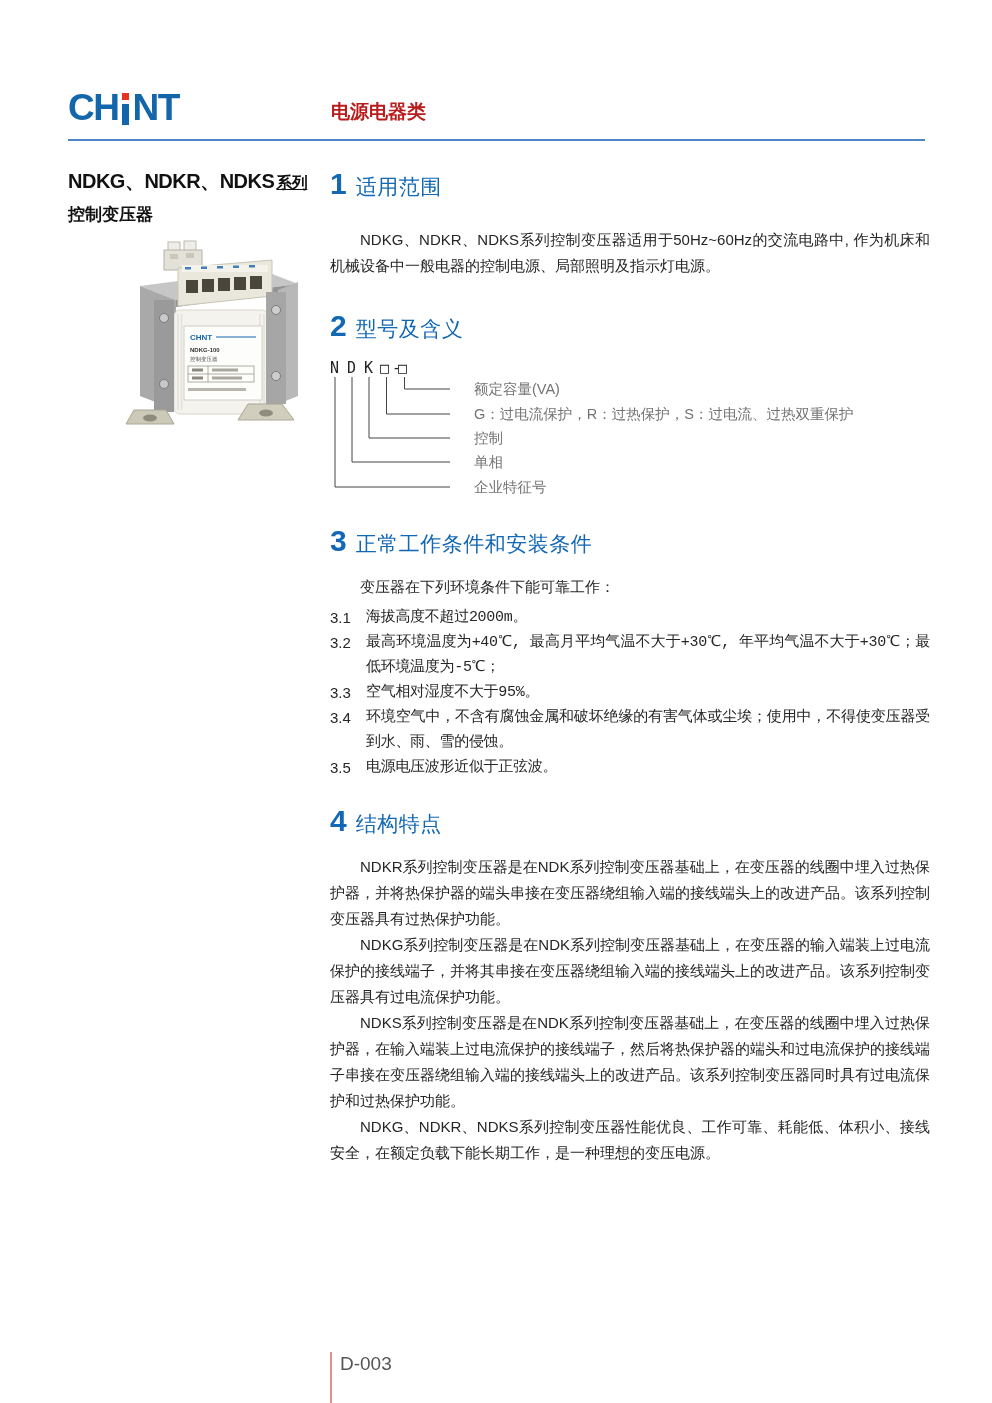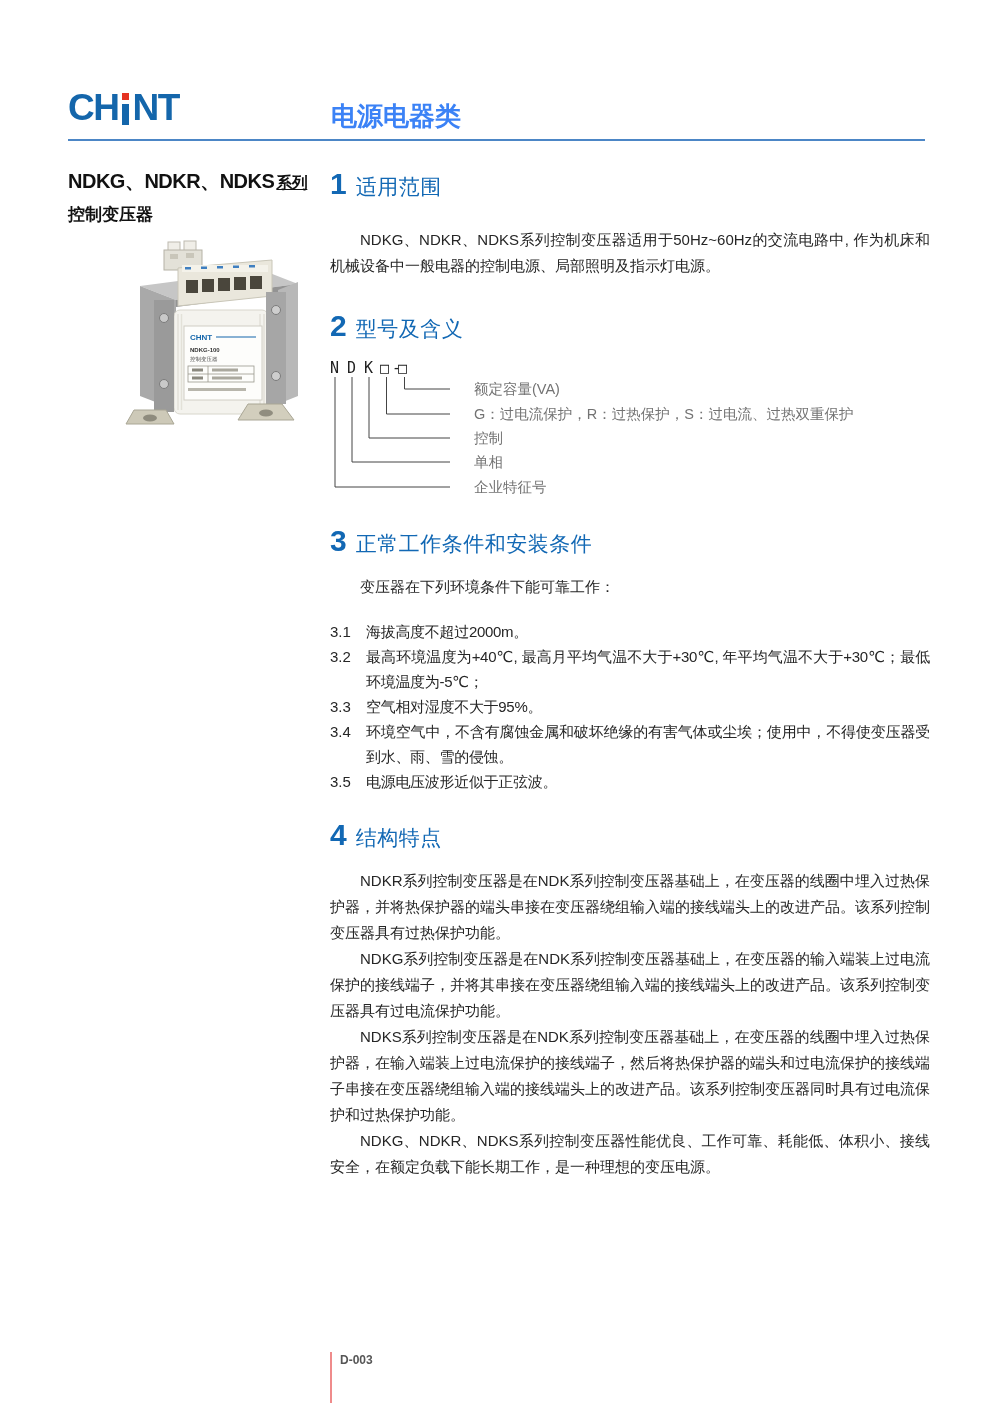--- a/index.html
+++ b/index.html
@@ -5,21 +5,21 @@
   * { margin:0; padding:0; box-sizing:border-box; }
   html,body { background:#ffffff; }
   body { font-family:"Liberation Sans","DejaVu Sans",sans-serif; color:#262626; }
   .page { position:relative; width:992px; height:1403px; margin:0 auto; background:#fff; overflow:hidden; }
 
   
   .logo { position:absolute; left:68px; top:86px; display:flex; align-items:flex-end; height:40px;
           color:#1466ab; font-weight:700; font-size:37px; letter-spacing:-1.5px; line-height:1; }
   .logo-istem { position:relative; width:7px; height:21px; background:#1466ab; margin:0 3px 1px 4px; }
   .logo-dot { position:absolute; left:0; top:-11px; width:7px; height:7px; background:#e53322; }
-  .category-title { position:absolute; left:331px; top:99px; font-size:26px; font-weight:700; color:#3b82f6; }
+  .category-title { position:absolute; left:331px; top:99px; font-size:19px; font-weight:700; color:#b91c1c; }
   .header-rule { position:absolute; left:68px; top:139px; width:857px; height:2px; background:#4c86c6; }
 
   
   .aside { position:absolute; left:68px; top:168px; width:250px; }
   .series-title { font-size:20px; font-weight:700; color:#111; letter-spacing:-0.5px; white-space:nowrap; }
   .series-suffix { font-size:16px; font-weight:700; margin-left:2px;text-decoration:underline; }
   .series-subtitle { font-size:17px; font-weight:700; color:#111; margin-top:8px; }
   .product-illustration { position:absolute; left:42px; top:66px; }
 
   
@@ -35,32 +35,32 @@
 
   .sec-model { margin-top:32px; }
   .model-diagram { position:relative; margin-top:17px; height:142px; }
   .model-code span { position:absolute; top:0; font-size:15px; font-weight:400; color:#222;
                      font-family:"DejaVu Sans Mono","Liberation Mono",monospace; line-height:16px; }
   .diagram-lines { position:absolute; left:0; top:0; }
   .model-label { position:absolute; left:144px; font-size:14.5px; color:#737373; white-space:nowrap; line-height:18px; }
 
   .sec-conditions { margin-top:24px; }
   .cond-intro { margin-top:16px; }
-  .cond-list { margin-top:19px; }
+  .cond-list { margin-top:5px; }
   .cond-item { display:flex; font-size:15px; line-height:25px; }
   .cond-num { width:36px; flex:none; }
-  .cond-text { flex:1; text-align:justify; letter-spacing:-0.3px; }
+  .cond-text { flex:1; text-align:justify; letter-spacing:-0.3px;font-family:Liberation Mono, monospace; }
 
   .sec-features { margin-top:26px; }
   .features-body { margin-top:16px; }
   .features-body p { margin:0; }
 
   
   .footer-rule { position:absolute; left:330px; top:1352px; width:2px; height:51px; background:#ef8b8b; }
-  .page-number { position:absolute; left:340px; top:1353px; font-size:12px; color:#565656;font-weight:bold; }
+  .page-number { position:absolute; left:340px; top:1353px; font-size:19px; color:#565656; }
 </style>
 </head>
 <body>
 
 <div class="page">
 
   <div class="logo">
     <span>CH</span>
     <span class="logo-istem">
       <span class="logo-dot"></span>

